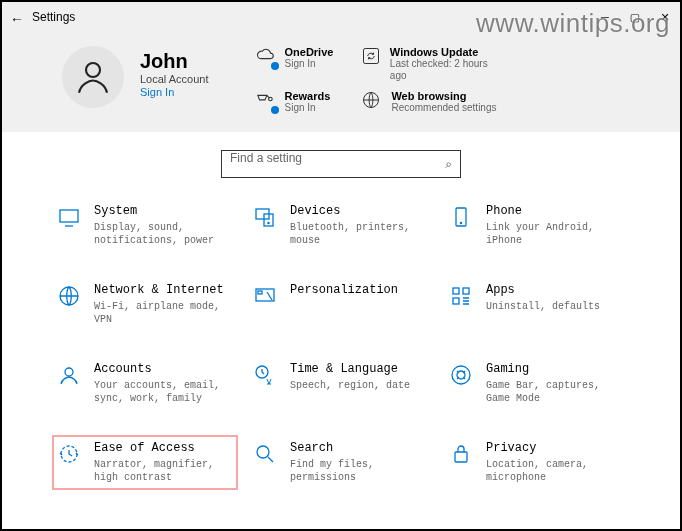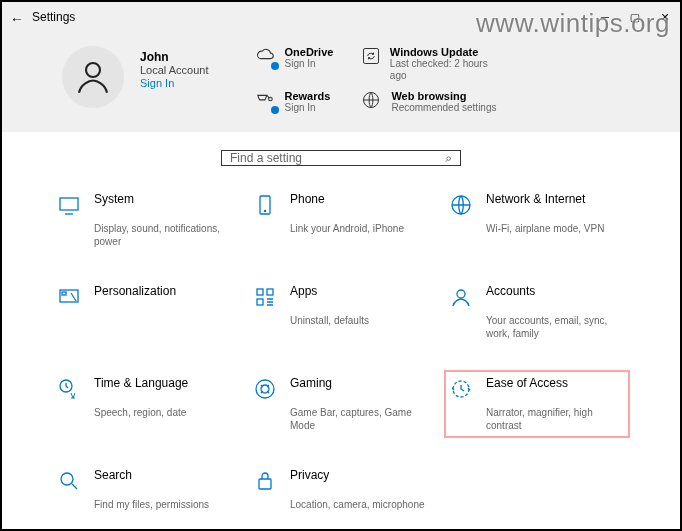--- a/index.html
+++ b/index.html
@@ -65,21 +65,21 @@
     width: 62px;
     height: 62px;
     border-radius: 50%;
     background: #e4e4e4;
     display: flex;
     align-items: center;
     justify-content: center;
   }
   .avatar svg { width: 42px; height: 42px; }
   .user-text { padding-top: 4px; }
-  .user-name { font-size: 12px; font-weight: 700; }
+  .user-name { font-size: 20px; font-weight: 700; }
   .user-sub  { font-size: 11px; color: #444; margin-top: 0px;}
   .signin    { font-size: 11px; color: #0078d4; margin-top: 1px; cursor: default;}
   .tiles {
     display: grid;
     grid-template-columns: auto auto;
     column-gap: 26px;
     row-gap: 8px;
     align-content: start;
   }
   .tile {
@@ -105,21 +105,21 @@
     background: #0078d4;
     border-radius: 50%;
   }
   .search-row {
     display: flex;
     justify-content: center;
     padding: 18px 0 6px;
   }
   .search {
     width: 240px;
-    height: 16px;
+    height: 28px;
     border: 1px solid #333;
     display: flex;
     align-items: flex-start;
     padding: 0 8px;
     font-size: 12px;
     color: #666;
     position: relative;
   }
   .search-icon {
     position: absolute;
@@ -128,40 +128,41 @@
     transform: translateY(-50%);
     font-size: 12px;
     color: #555;
   }
   .grid {
     padding: 14px 50px 0;
     display: grid;
     grid-template-columns: repeat(3, 1fr);
     column-gap: 10px;
     row-gap: 24px;
+    font-family: Liberation Mono, monospace;
   }
   .cat {
     display: flex;
     align-items: flex-start;
     gap: 12px;
     padding: 4px 2px;
     border: 2px solid transparent;
   }
   .cat.highlight { border: 2px solid #fca5a5; }
   .cat-icon {
     width: 26px;
     height: 26px;
     display: flex;
     align-items: center;
     justify-content: center;
     flex-shrink: 0;
   }
   .cat-icon svg { width: 24px; height: 24px; stroke: #0078d4; fill: none; stroke-width: 1.3; }
   .cat-title { font-size: 12px; font-weight: 400; color:#000; }
-  .cat-sub   { font-size: 10px; color: #666; line-height: 1.25; margin-top: 17px; }
+  .cat-sub   { font-size: 10px; color: #666; line-height: 1.25; margin-top: 4px; }
   .watermark {
     position: absolute;
     top: 0; right: 10px;
     font-size: 26px;
     font-family: Arial, sans-serif;
     color: rgba(90,90,90,0.75);
     letter-spacing: 0.5px;
     pointer-events: none;
     text-shadow: 0 0 2px #fff;
     margin-top: 6px;
@@ -265,20 +266,33 @@
           <rect x="3" y="5" width="18" height="12"></rect>
           <path d="M8 21h8"></path>
         </svg>
       </div>
     <div>
         <div class="cat-title">System</div>
         <div class="cat-sub">Display, sound, notifications, power</div>
       </div>
   </div>
 
+  <div class="cat">
+    <div class="cat-icon">
+        <svg viewBox="0 0 24 24">
+          <rect x="3" y="4" width="13" height="10"></rect>
+          <rect x="11" y="9" width="9" height="12"></rect>
+          <circle cx="15.5" cy="18" r="0.6" fill="#0078d4"></circle>
+        </svg>
+      </div>
+    <div>
+        <div class="cat-title">Devices</div>
+        <div class="cat-sub">Bluetooth, printers, mouse</div>
+      </div>
+  </div>
 
   <div class="cat">
     <div class="cat-icon">
         <svg viewBox="0 0 24 24">
           <rect x="7" y="3" width="10" height="18" rx="1"></rect>
           <circle cx="12" cy="18" r="0.6" fill="#0078d4"></circle>
         </svg>
       </div>
     <div>
         <div class="cat-title">Phone</div>

